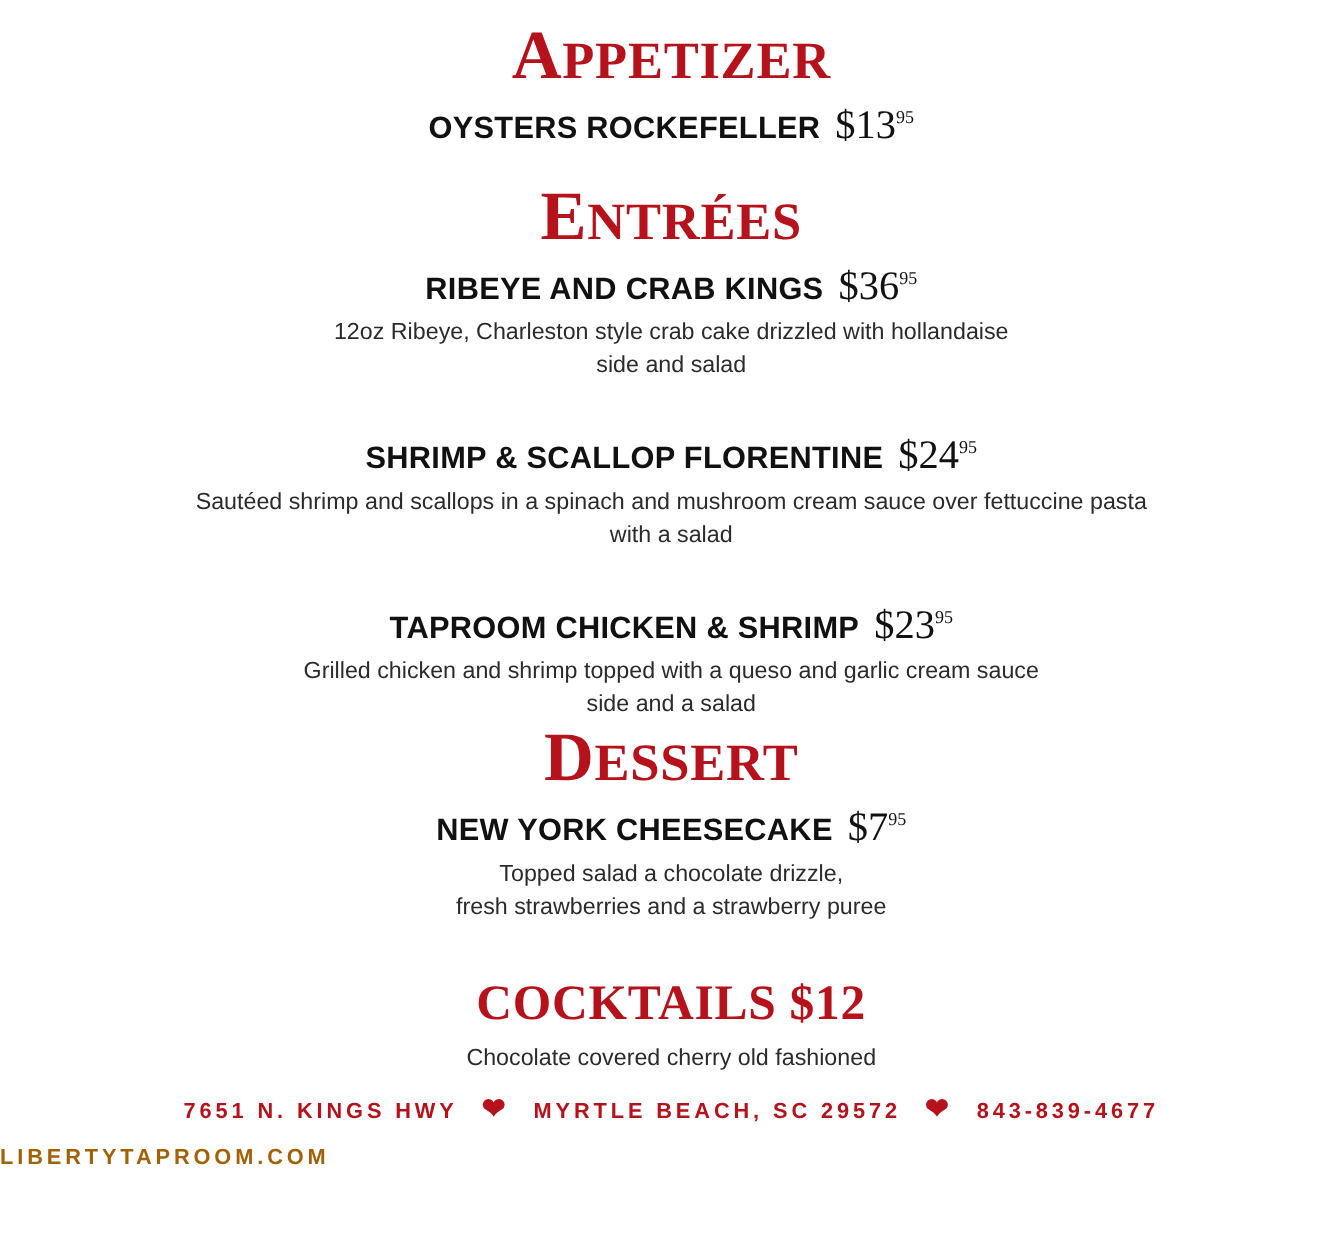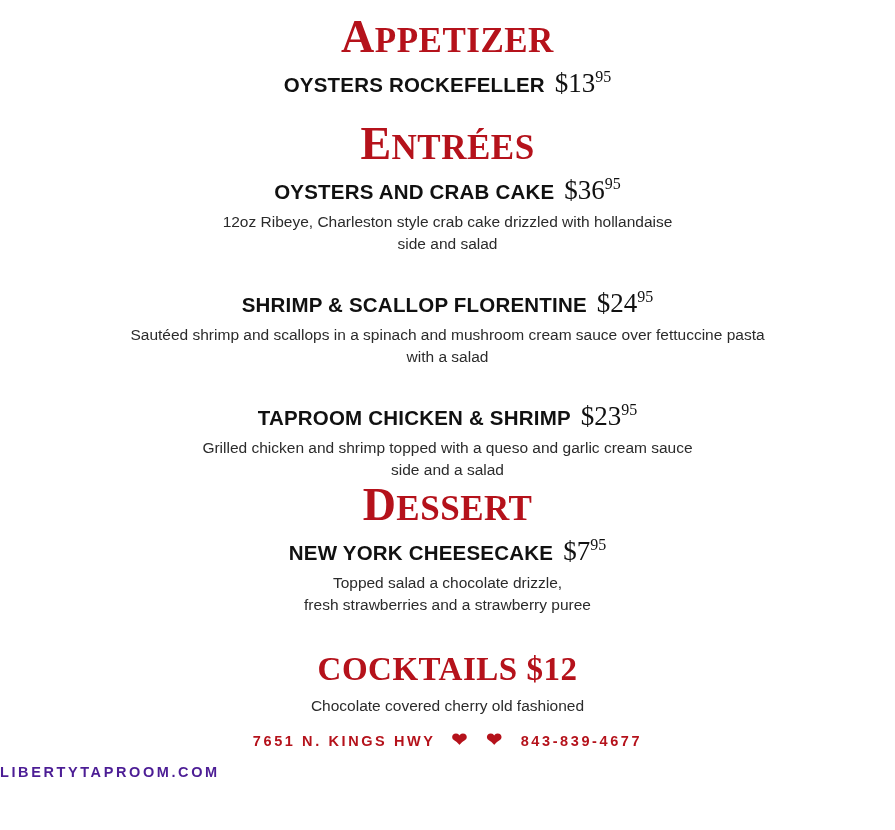--- a/index.html
+++ b/index.html
@@ -60,21 +60,21 @@
     vertical-align: baseline;
   }
   .item-price {
     font-family: "Liberation Serif", serif;
     font-size: 27px;
     color: #111111;
     margin-left: 10px;
     vertical-align: baseline;
   }
   .item-price sup {
-    font-size: 16px;
+    font-size: 12px;
     vertical-align: super;
     line-height: 0;
   }
   .item-desc {
     font-size: 15.5px;
     color: #2b2b2b;
     line-height: 1.45;
     margin-top: 5px;
     max-width: 760px;
     margin-left: auto;
@@ -115,21 +115,21 @@
     color: #b5121b;
     font-weight: bold;
     font-size: 14.5px;
     letter-spacing: 2.6px;
     display: flex;
     justify-content: center;
     align-items: center;
     gap: 16px;
   }
   .footer-line2 {
-    color: #4c1d95;
+    color: #a16207;
     font-weight: bold;
     font-size: 14.5px;
     letter-spacing: 2.6px;
     margin-top: 14px;
   }
   .heart {
     display: inline-block;
     color: #b5121b;
     font-size: 19px;
     line-height: 1;
@@ -151,21 +151,21 @@
       <span class="item-name">OYSTERS ROCKEFELLER</span><span class="item-price"><span>$13</span><sup>95</sup></span>
     </div>
   </div>
 
   <div class="section-heading" id="entrees-heading">
     <span class="big">E</span><span class="small">NTRÉES</span>
   </div>
 
   <div class="item">
     <div class="item-title-line">
-      <span class="item-name">OYSTERS AND CRAB CAKE</span><span class="item-price"><span>$36</span><sup>95</sup></span>
+      <span class="item-name">RIBEYE AND CRAB KINGS</span><span class="item-price"><span>$36</span><sup>95</sup></span>
     </div>
     <div class="item-desc">
       <div>12oz  Ribeye, Charleston style crab cake drizzled with hollandaise</div>
       <div>side and salad</div>
     </div>
   </div>
 
   <div class="spacer-lg"></div>
 
   <div class="item">
@@ -206,19 +206,20 @@
 
   <div id="cocktails-heading">COCKTAILS $12</div>
   <div id="cocktails-list">
     <div class="cocktail-line">Chocolate covered cherry old fashioned</div>
   </div>
 
   <div class="footer">
     <div class="footer-line1">
       <span>7651 N. KINGS HWY</span>
       <span class="heart">❤</span>
+      <span>MYRTLE BEACH, SC 29572</span>
       <span class="heart">❤</span>
       <span>843-839-4677</span>
     </div>
     <div class="footer-line2">LIBERTYTAPROOM.COM</div>
   </div>
 
 </div>
 
 </body></html>

